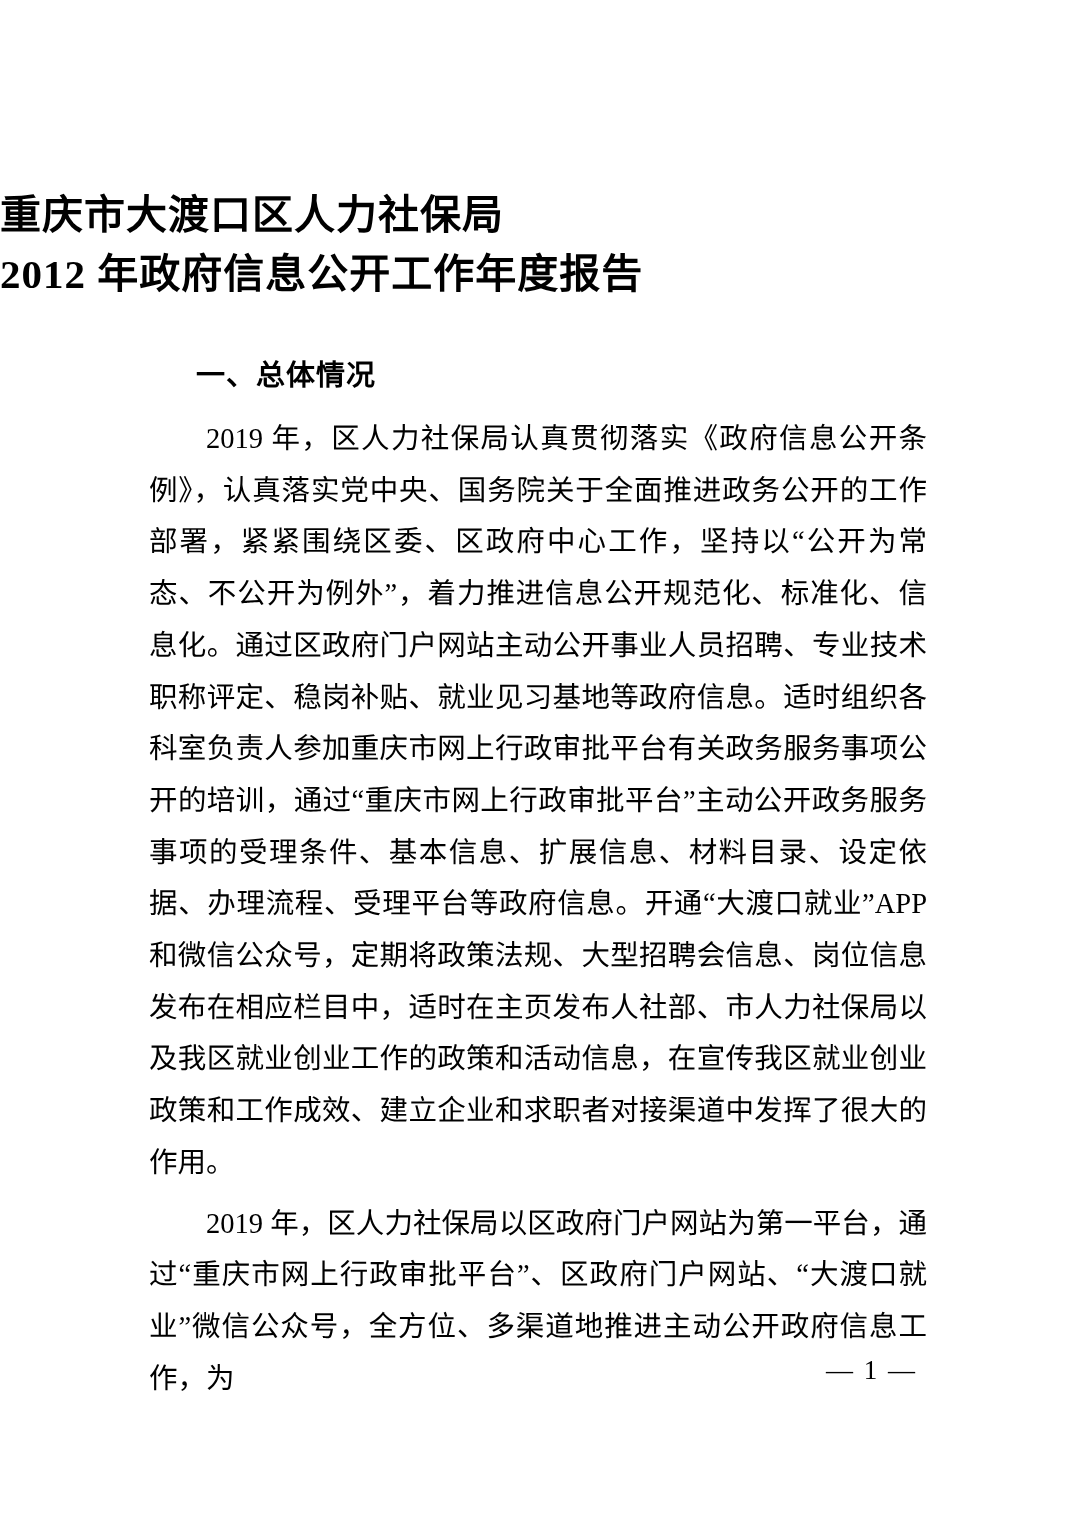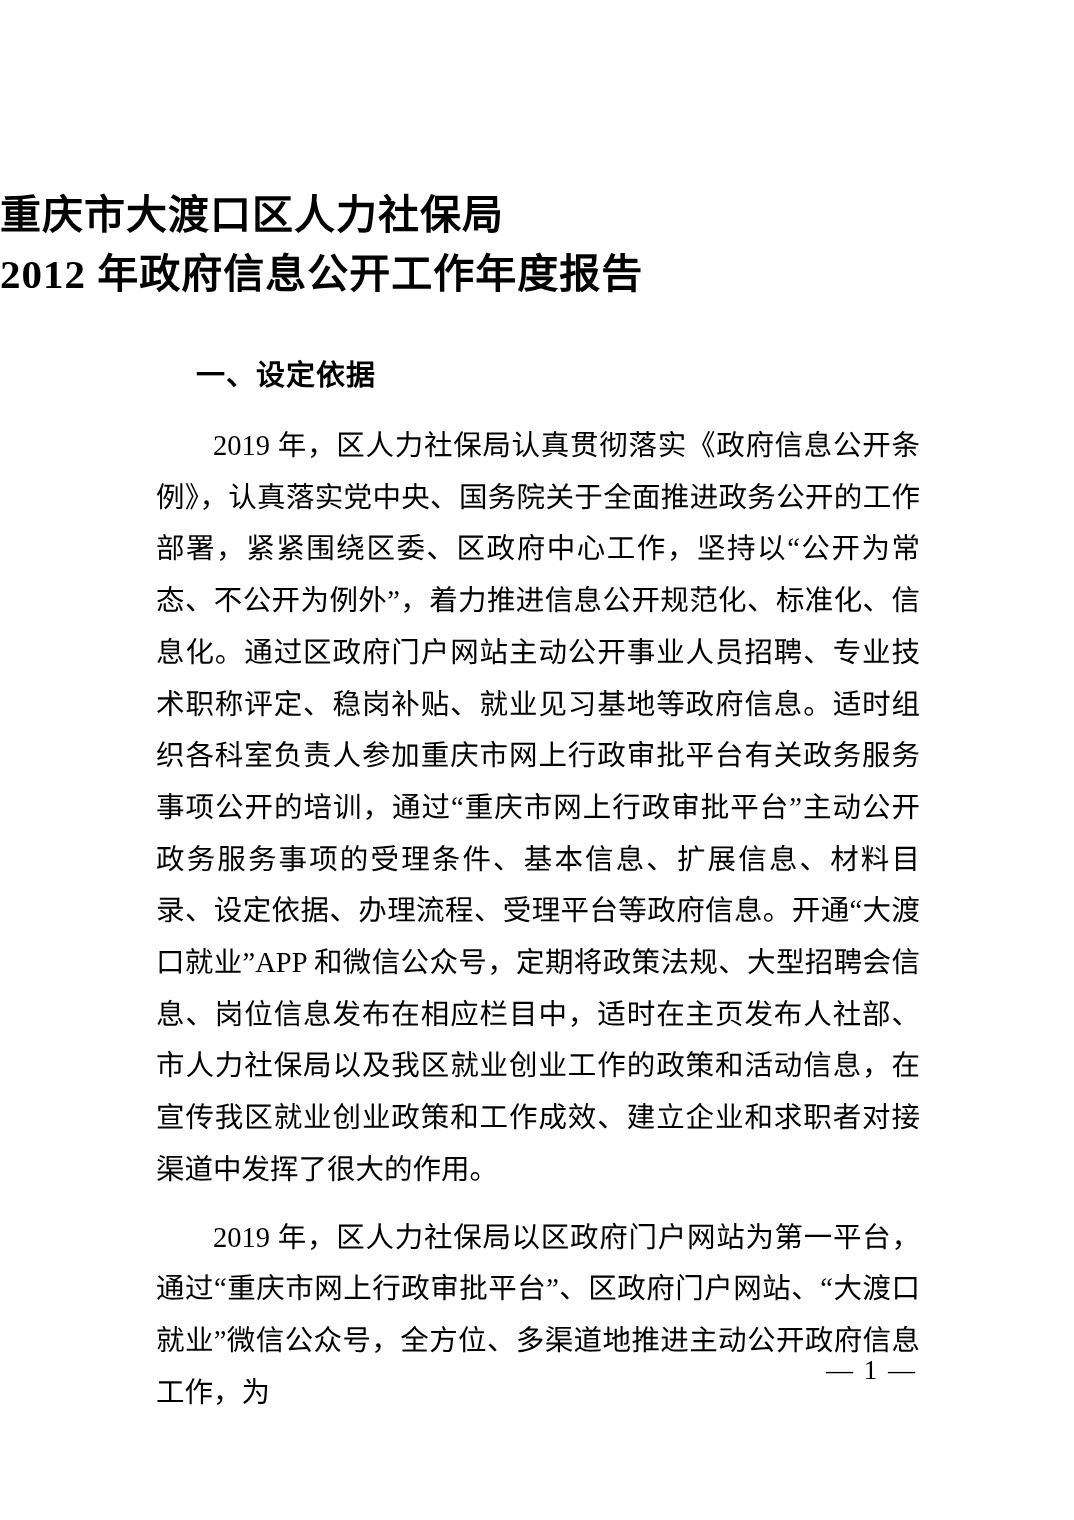--- a/index.html
+++ b/index.html
@@ -54,21 +54,21 @@
     top: 404px;
     left: 140px;
     width: 796px;
     font-family: "Liberation Serif", "DejaVu Serif", serif;
     font-size: 28.5px;
     line-height: 51.7px;
     text-align: justify;
     text-justify: inter-ideograph;
   }
   .para {
-    margin: 16px;
+    margin: 9px;
     padding: 0;
     text-indent: 2em;
   }
   .page-number {
     position: absolute;
     top: 1354px;
     right: 157px;
     font-family: "Liberation Serif", "DejaVu Serif", serif;
     font-size: 27px;
     line-height: 32px;
@@ -79,21 +79,21 @@
 </head>
 <body>
 
 <div class="page">
 
   <header class="doc-title">
     <div class="title-line">重庆市大渡口区人力社保局</div>
     <div class="title-line">2012 年政府信息公开工作年度报告</div>
   </header>
 
-  <h2 class="section-heading">一、设定依据</h2>
+  <h2 class="section-heading">一、总体情况</h2>
 
   <main class="body-text">
     <p class="para">2019 年，区人力社保局认真贯彻落实《政府信息公开条例》，认真落实党中央、国务院关于全面推进政务公开的工作部署，紧紧围绕区委、区政府中心工作，坚持以“公开为常态、不公开为例外”，着力推进信息公开规范化、标准化、信息化。通过区政府门户网站主动公开事业人员招聘、专业技术职称评定、稳岗补贴、就业见习基地等政府信息。适时组织各科室负责人参加重庆市网上行政审批平台有关政务服务事项公开的培训，通过“重庆市网上行政审批平台”主动公开政务服务事项的受理条件、基本信息、扩展信息、材料目录、设定依据、办理流程、受理平台等政府信息。开通“大渡口就业”APP 和微信公众号，定期将政策法规、大型招聘会信息、岗位信息发布在相应栏目中，适时在主页发布人社部、市人力社保局以及我区就业创业工作的政策和活动信息，在宣传我区就业创业政策和工作成效、建立企业和求职者对接渠道中发挥了很大的作用。</p>
     <p class="para">2019 年，区人力社保局以区政府门户网站为第一平台，通过“重庆市网上行政审批平台”、区政府门户网站、“大渡口就业”微信公众号，全方位、多渠道地推进主动公开政府信息工作，为</p>
   </main>
 
   <div class="page-number">— 1 —</div>
 
 </div>
 

